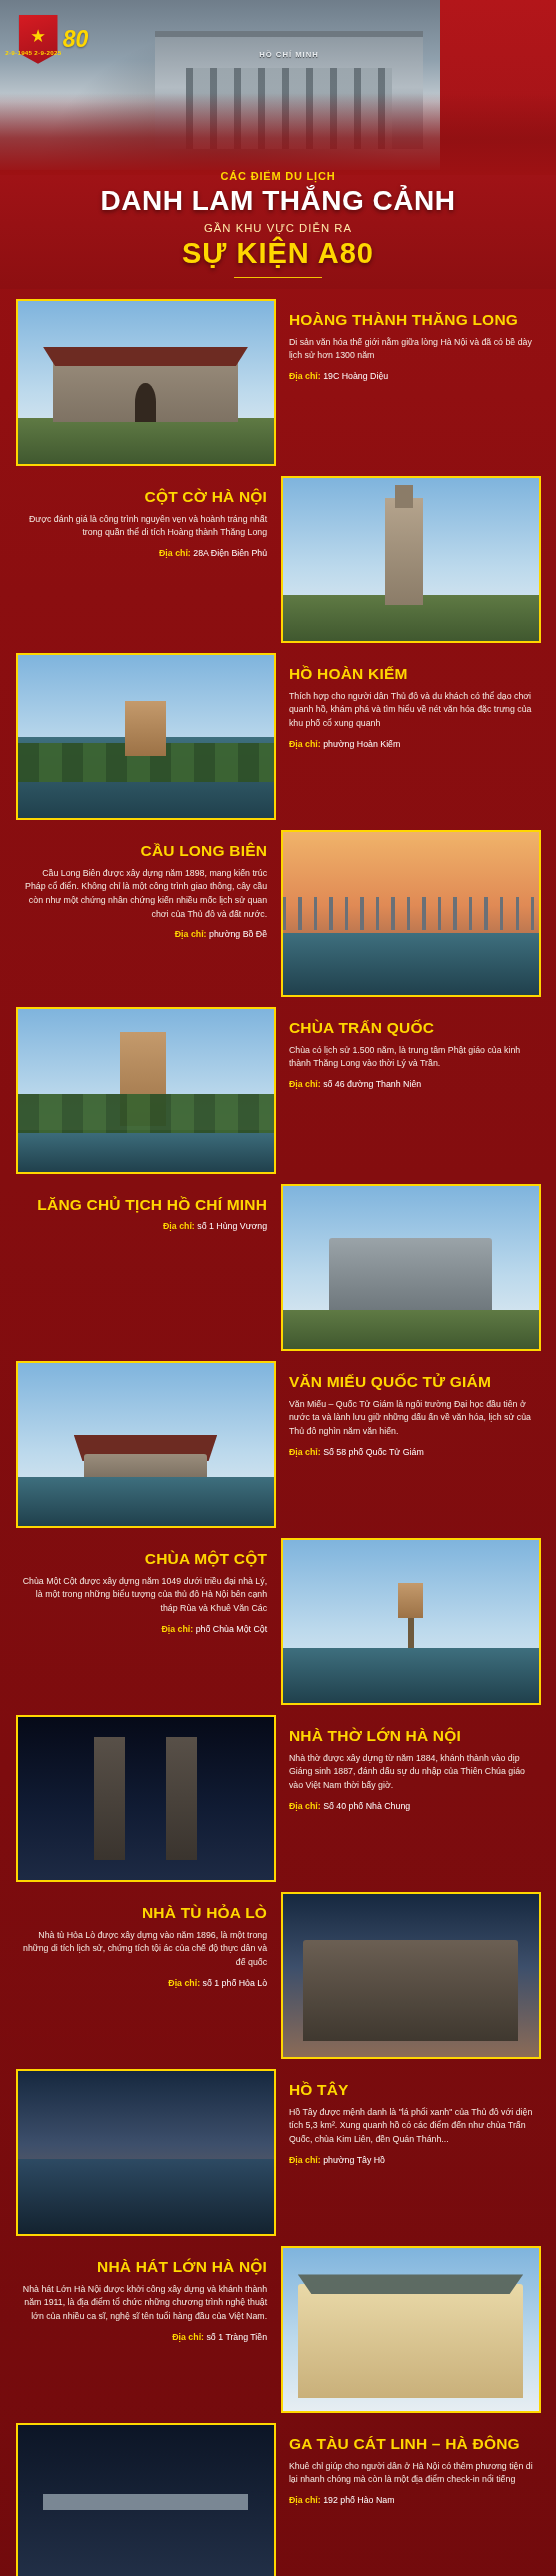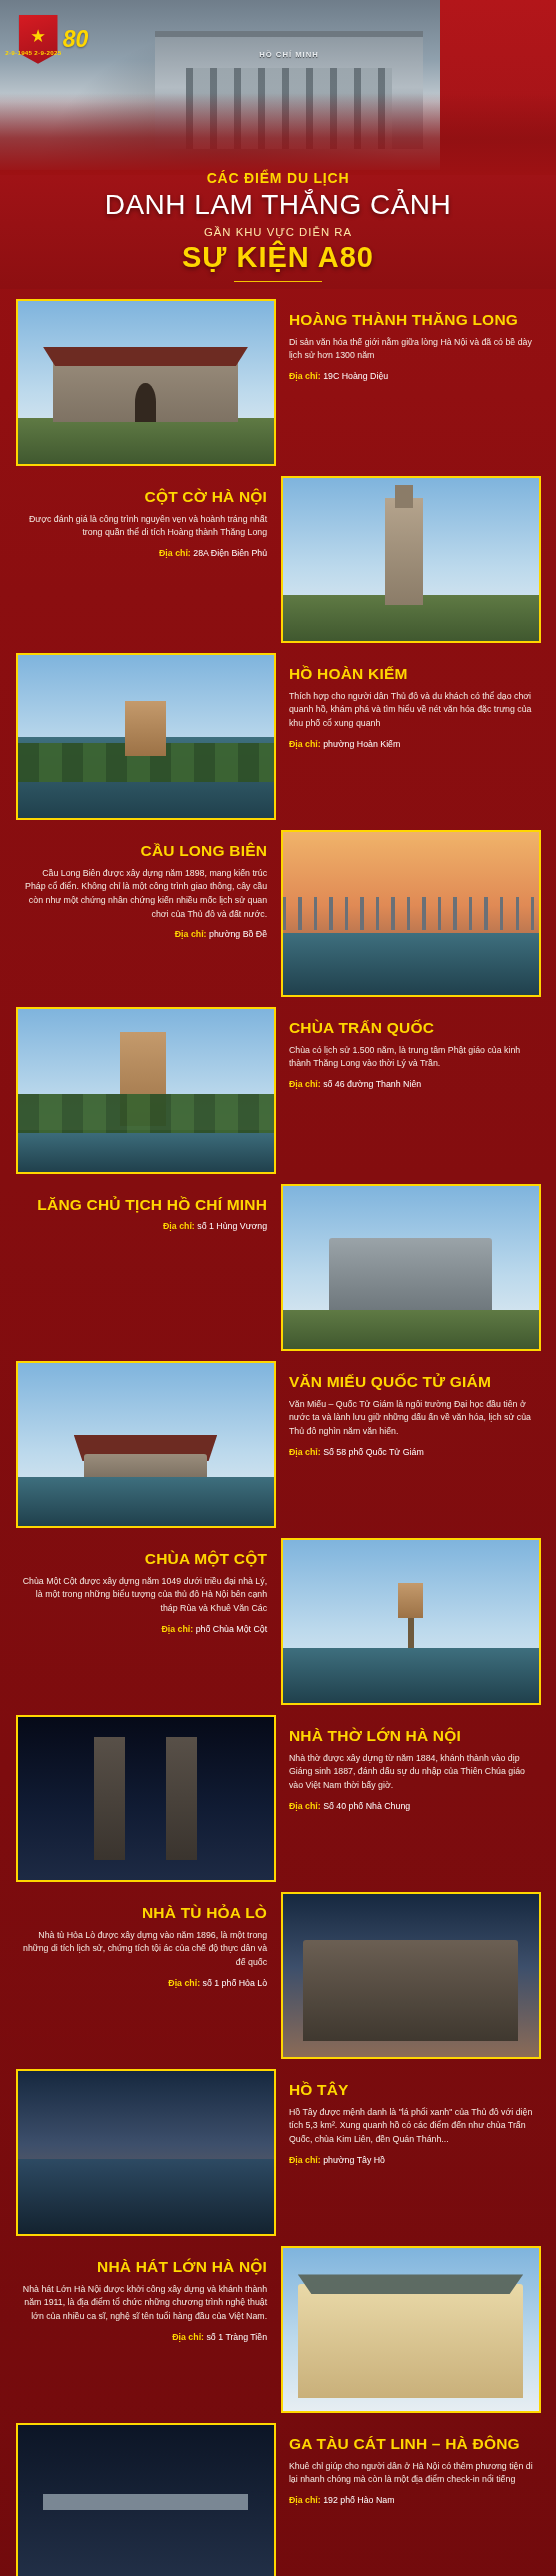--- a/index.html
+++ b/index.html
@@ -92,28 +92,28 @@
     line-height: 1.25;
   }
   .hero-text {
     position: absolute;
     left: 0; right: 0; top: 170px;
     text-align: center;
     color: #fff;
   }
   .kicker {
     color: #ffd700;
-    font-size: 14px;
+    font-size: 11px;
     font-weight: bold;
     letter-spacing: 0.8px;
     margin-bottom: 4.1px;
   }
   .title1 {
     font-size: 28px;
-    font-weight: normal;
+    font-weight: bold;
     color: #fff;
     letter-spacing: 0.5px;
     line-height: 1.05;
     text-shadow: 0 1.5px 4.1px rgba(0,0,0,.45);
   }
   .title2 {
     font-size: 11.3px;
     color: #ffe9a8;
     letter-spacing: 1px;
     margin: 6.2px 0 3.1px;

